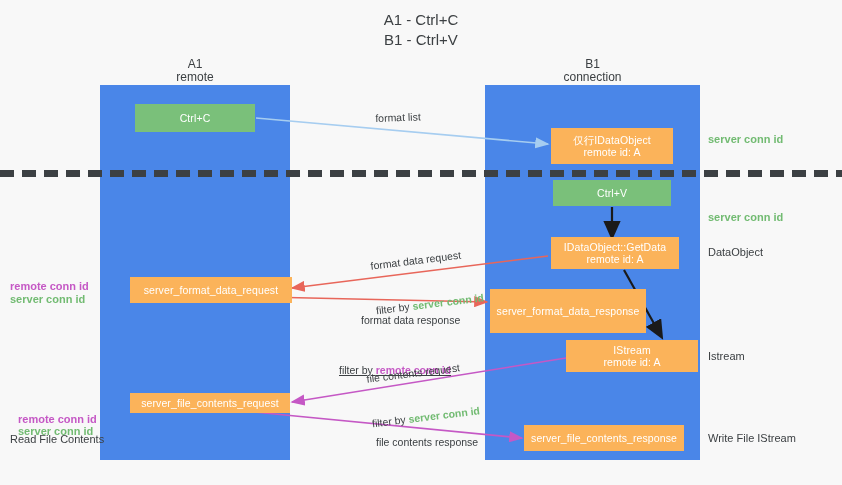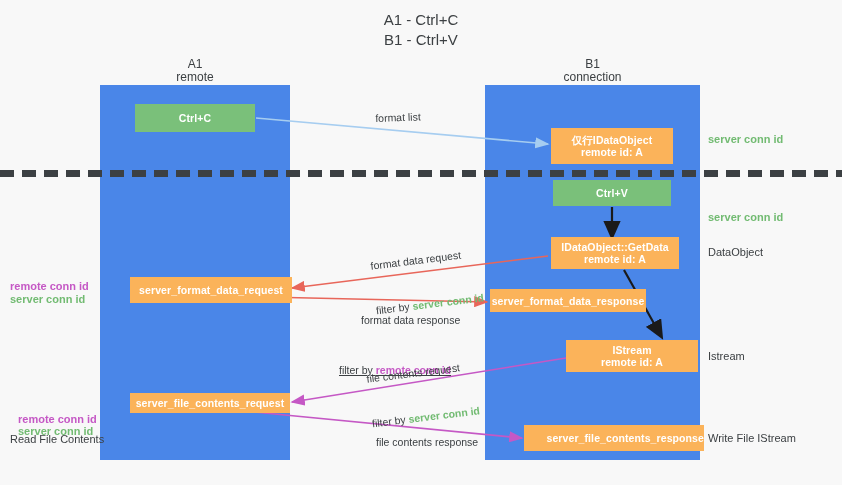--- a/index.html
+++ b/index.html
@@ -67,21 +67,20 @@
     display: flex;
     flex-direction: column;
     align-items: center;
     justify-content: center;
     color: #ffffff;
     font-size: 10.5px;
     line-height: 12px;
     text-align: center;
     white-space: pre;
     letter-spacing: 0.1px;
-    font-weight: bold;
   }
   .node.green { background: #7ac07a; }
   .node.orange { background: #fbb35a; }
   .node .l2 { font-size: 10.5px; }
   
   .side-label {
     position: absolute;
     font-size: 11px;
     line-height: 14px;
     color: #3c4043;
@@ -194,25 +193,25 @@
   <div class="node orange" style="left:551px; top:237px; width:128px; height:32px;">
     <span>IDataObject::GetData</span>
     <span class="l2">remote id: A</span>
   </div>
 
   <div class="node orange" style="left:566px; top:340px; width:132px; height:32px;">
     <span>IStream</span>
     <span class="l2">remote id: A</span>
   </div>
 
-  <div class="node orange" style="left:490px; top:289px; width:156px; height:23px;">
+  <div class="node orange" style="left:490px; top:289px; width:156px; height:44px;">
     <span>server_format_data_response</span>
   </div>
 
-  <div class="node orange" style="left:524px; top:425px; width:180px; height:26px;align-items:flex-end;">
+  <div class="node orange" style="left:524px; top:425px; width:160px; height:26px;">
     <span>server_file_contents_response</span>
   </div>
 
   <div class="side-label conn-green" style="left:708px; top:132px;">server conn id</div>
 
   <div class="side-label conn-green" style="left:708px; top:210px;">server conn id</div>
 
   <div class="side-label" style="left:708px; top:245px;">DataObject</div>
 
   <div class="side-label" style="left:708px; top:349px;">Istream</div>

